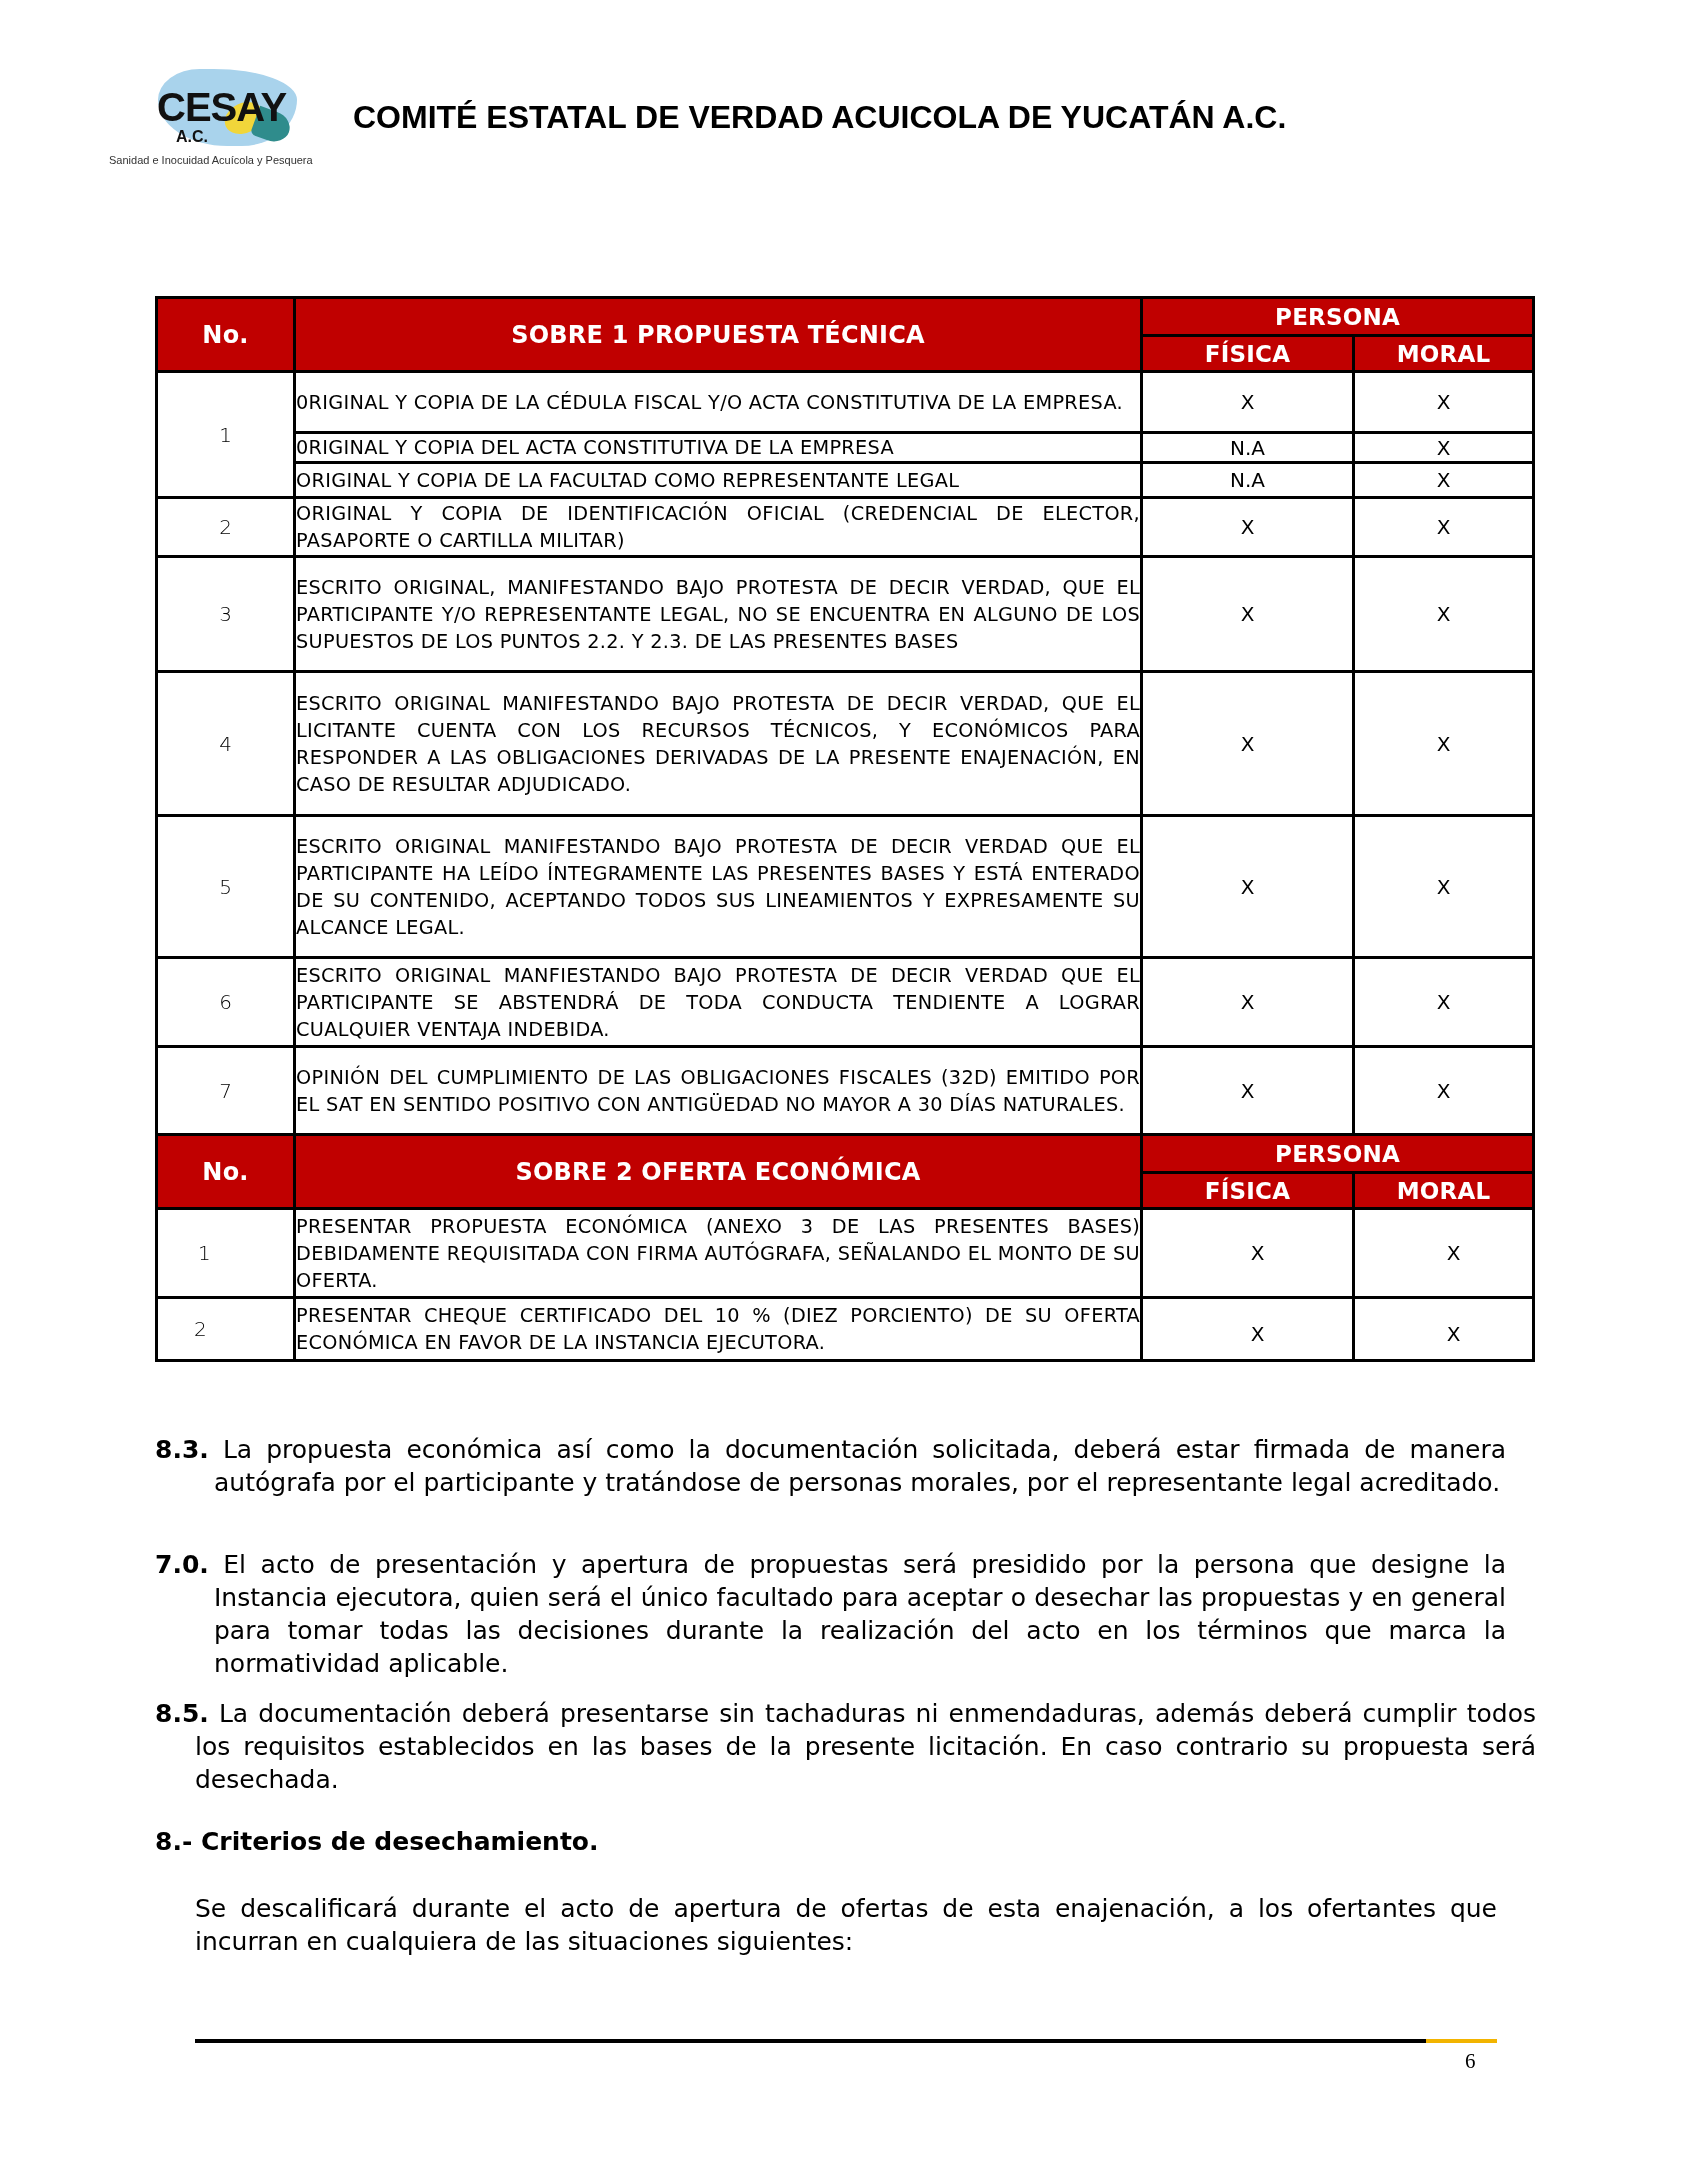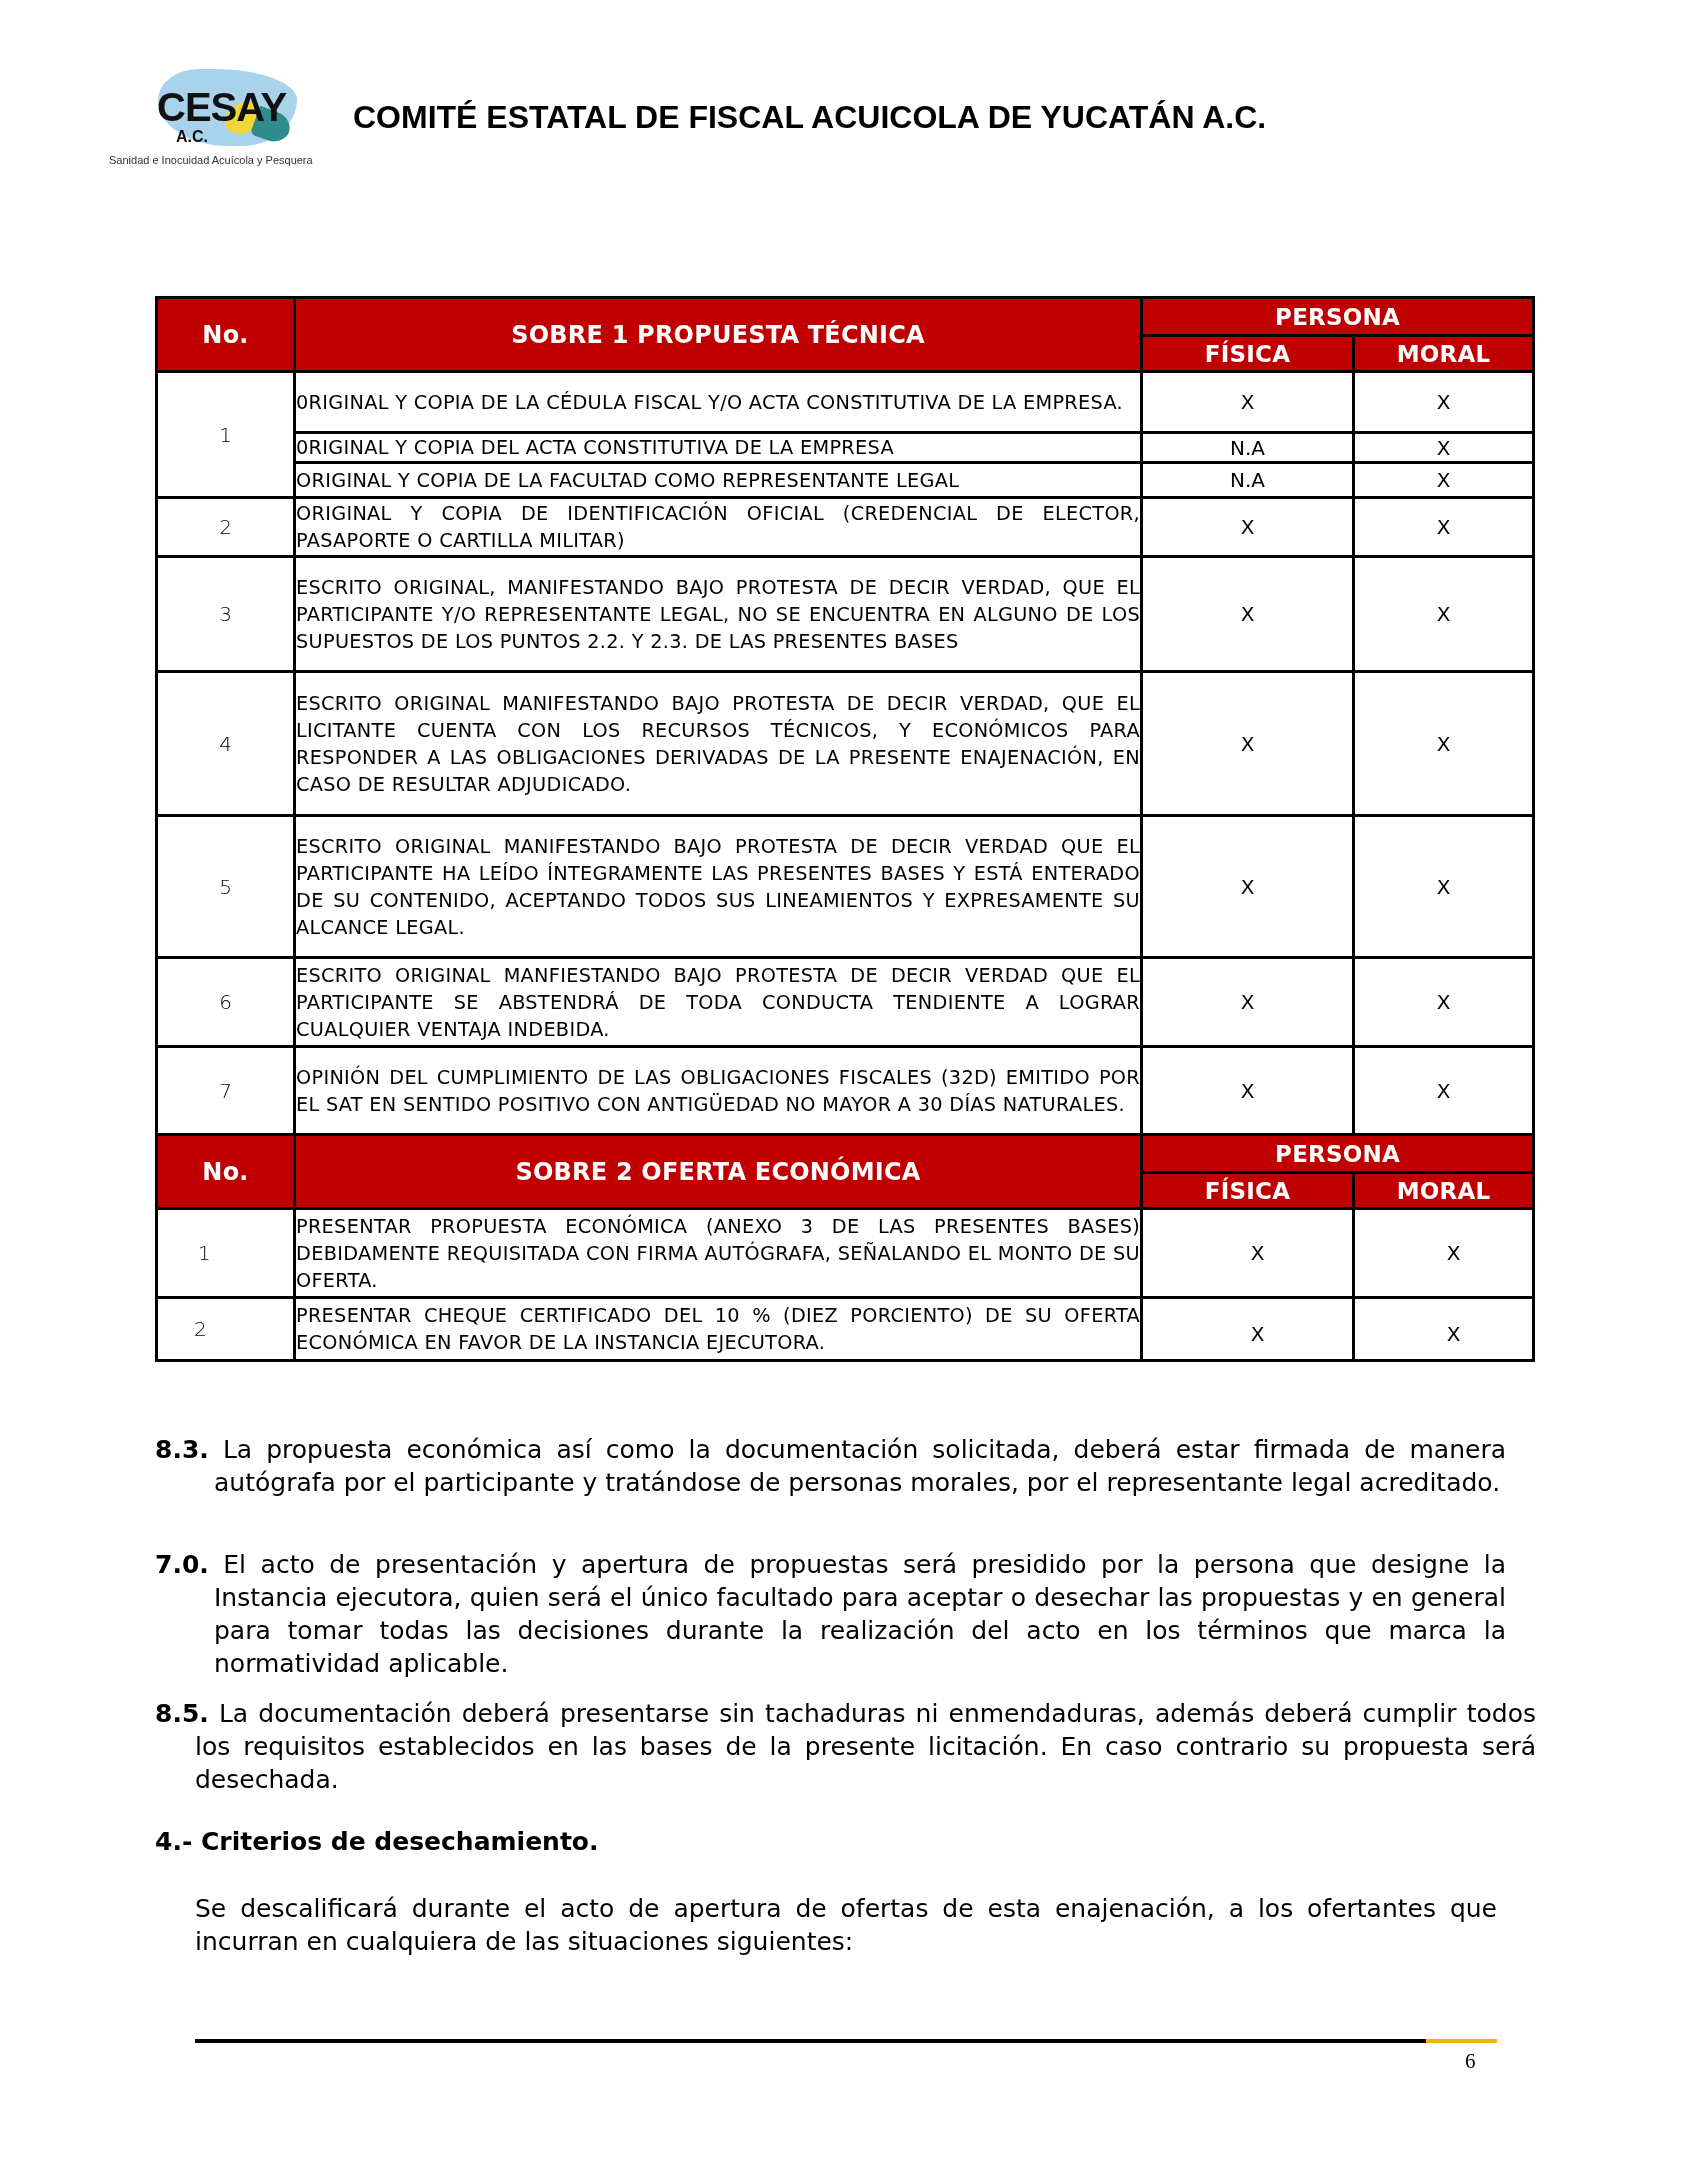--- a/index.html
+++ b/index.html
@@ -59,21 +59,21 @@
 <body>
 
 <div class="logo">
   <div class="map"></div>
   <div class="shrimp"></div>
   <div class="fin"></div>
   <div class="cesay">CESAY</div>
   <div class="ac">A.C.</div>
   <div class="tag">Sanidad e Inocuidad Acuícola y Pesquera</div>
 </div>
-<div class="title">COMITÉ ESTATAL DE FISCAL ACUICOLA DE YUCATÁN A.C.</div>
+<div class="title">COMITÉ ESTATAL DE VERDAD ACUICOLA DE YUCATÁN A.C.</div>
 
 <table class="req">
   <colgroup>
       <col class="c-no">
       <col class="c-txt">
       <col class="c-fis">
       <col class="c-mor">
     </colgroup>
   <tbody>
 
@@ -172,20 +172,20 @@
 <div class="para hang" style="left:155px; top:1548px; width:1292px;">
   <b>7.0.</b>
   <span>El acto de presentación y apertura de propuestas será presidido por la persona que designe la Instancia ejecutora, quien será el único facultado para aceptar o desechar las propuestas y en general para tomar todas las decisiones durante la realización del acto en los términos que marca la normatividad aplicable.</span>
 </div>
 
 <div class="para hang2" style="left:155px; top:1697px; width:1341px;">
   <b>8.5.</b>
   <span>La documentación deberá presentarse sin tachaduras ni enmendaduras, además deberá cumplir todos los requisitos establecidos en las bases de la presente licitación. En caso contrario su propuesta será desechada.</span>
 </div>
 
-<div class="h9">4.- Criterios de desechamiento.</div>
+<div class="h9">8.- Criterios de desechamiento.</div>
 
 <div class="para" style="left:195px; top:1892px; width:1302px;">Se descalificará durante el acto de apertura de ofertas de esta enajenación, a los ofertantes que incurran en cualquiera de las situaciones siguientes:</div>
 
 <div class="foot-line"></div>
 <div class="foot-gold"></div>
 <div class="page-no">6</div>
 
 
 </body></html>

